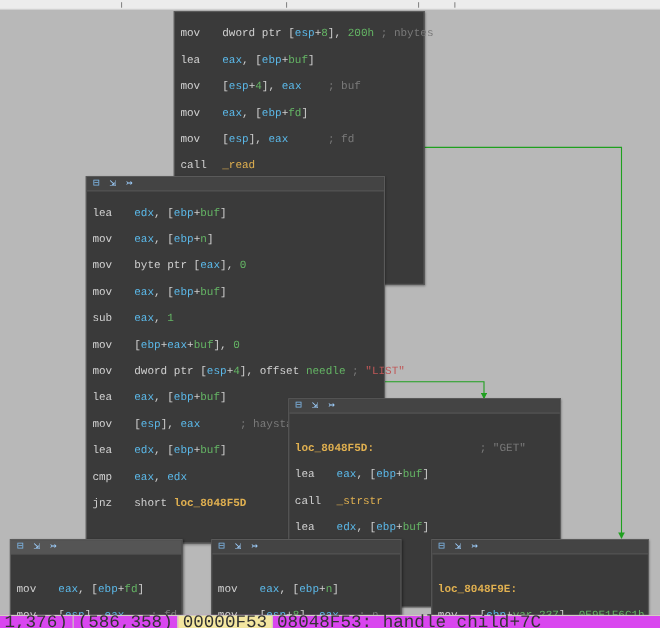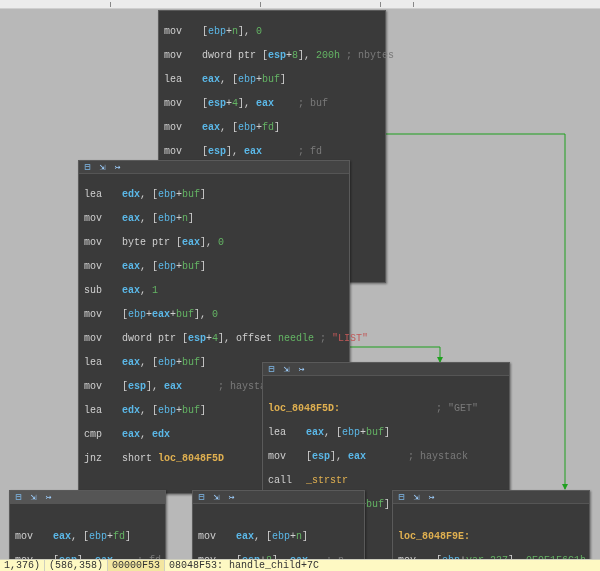--- a/index.html
+++ b/index.html
@@ -24,35 +24,35 @@
     border-bottom: 1px solid #555;
     display: flex;
     align-items: center;
     gap: 4px;
     padding: 0 3px;
   }
   .node-header .ti { width: 11px; height: 9px; display: inline-flex; align-items: center; justify-content: center; }
   .code { padding: 3px 5px 4px 5px; line-height: 12px; white-space: pre; }
   .code .row { display: block; }
   .mn { color: #d0d0d0; display: inline-block; width: 38px; }
-  .reg { color: #5bb8e8; font-weight: bold; }
+  .reg { color: #5bb8e8; }
   .mem { color: #d0d0d0; }
   .ebp { color: #5bb8e8; }
   .fld { color: #64b464; }
   .num { color: #64b464; }
   .cmt { color: #7a7a7a; }
   .str { color: #c05858; }
   .fn  { color: #e0b050; }
   .lbl { color: #e0b050; font-weight: bold; }
   #statusbar {
     position: absolute;
     left: 0; bottom: 0; width: 600px; height: 12px;
-    background: #fef9c3;
+    background: #d946ef;
     border-top: 1px solid #cfcfbf;
-    font-size: 10px;
+    font-size: 16px;
     color: #333;
     display: flex;
     align-items: center;
   }
   #statusbar .seg {
     border-right: 1px solid #cfcfbf;
     padding: 0 4px;
     height: 100%;
     display: flex; align-items: center;
     white-space: nowrap;
@@ -90,21 +90,20 @@
 
   <path d="M120,349 L120,489" stroke="#c02020" fill="none" marker-end="url(#ar)"></path>
 
   <path d="M505,479 L505,489" stroke="#1fa01f" fill="none" marker-end="url(#ar)"></path>
 
   <path d="M290,479 L290,489" stroke="#c02020" fill="none" marker-end="url(#ar)"></path>
 </svg>
 
 <div class="node" style="left:158px; top:10px; width:228px;">
   <div class="code">
-<span class="row"><span class="mn">mov</span><span class="mem">[</span><span class="ebp">ebp</span><span>+</span><span class="fld">n</span><span>], </span><span class="num">0</span></span>
 <span class="row"><span class="mn">mov</span><span>dword ptr [</span><span class="reg">esp</span><span>+</span><span class="num">8</span><span>], </span><span class="num">200h</span><span class="cmt"> ; nbytes</span></span>
 <span class="row"><span class="mn">lea</span><span class="reg">eax</span><span>, [</span><span class="ebp">ebp</span><span>+</span><span class="fld">buf</span><span>]</span></span>
 <span class="row"><span class="mn">mov</span><span>[</span><span class="reg">esp</span><span>+</span><span class="num">4</span><span>], </span><span class="reg">eax</span><span class="cmt">    ; buf</span></span>
 <span class="row"><span class="mn">mov</span><span class="reg">eax</span><span>, [</span><span class="ebp">ebp</span><span>+</span><span class="fld">fd</span><span>]</span></span>
 <span class="row"><span class="mn">mov</span><span>[</span><span class="reg">esp</span><span>], </span><span class="reg">eax</span><span class="cmt">      ; fd</span></span>
 <span class="row"><span class="mn">call</span><span class="fn">_read</span></span>
 <span class="row"><span class="mn">mov</span><span>[</span><span class="ebp">ebp</span><span>+</span><span class="fld">n</span><span>], </span><span class="reg">eax</span></span>
 <span class="row"><span class="mn">cmp</span><span>[</span><span class="ebp">ebp</span><span>+</span><span class="fld">n</span><span>], </span><span class="num">0</span></span>
 <span class="row"><span class="mn">js</span><span class="lbl">locret_8049028</span></span>
   </div>
@@ -135,21 +134,20 @@
 <div class="node" style="left:262px; top:362px; width:248px;">
   <div class="node-header">
     <span class="ti" style="color:#7fb8e8">⊟</span>
     <span class="ti" style="color:#9fd0ff">⇲</span>
     <span class="ti" style="color:#9fd0ff">↣</span>
   </div>
   <div class="code">
 <span class="blank"></span>
 <span class="row"><span class="lbl">loc_8048F5D:</span><span class="cmt">                ; "GET"</span></span>
 <span class="row"><span class="mn">lea</span><span class="reg">eax</span><span>, [</span><span class="ebp">ebp</span><span>+</span><span class="fld">buf</span><span>]</span></span>
-<span class="row"><span class="mn">mov</span><span>[</span><span class="reg">esp</span><span>], </span><span class="reg">eax</span><span class="cmt">       ; haystack</span></span>
 <span class="row"><span class="mn">call</span><span class="fn">_strstr</span></span>
 <span class="row"><span class="mn">lea</span><span class="reg">edx</span><span>, [</span><span class="ebp">ebp</span><span>+</span><span class="fld">buf</span><span>]</span></span>
 <span class="row"><span class="mn">cmp</span><span class="reg">eax</span><span>, </span><span class="reg">edx</span></span>
 
   </div>
 </div>
 
 <div class="node" style="left:9px; top:490px; width:157px;">
   <div class="node-header" style="background:#555">
     <span class="ti" style="color:#7fb8e8">⊟</span>

